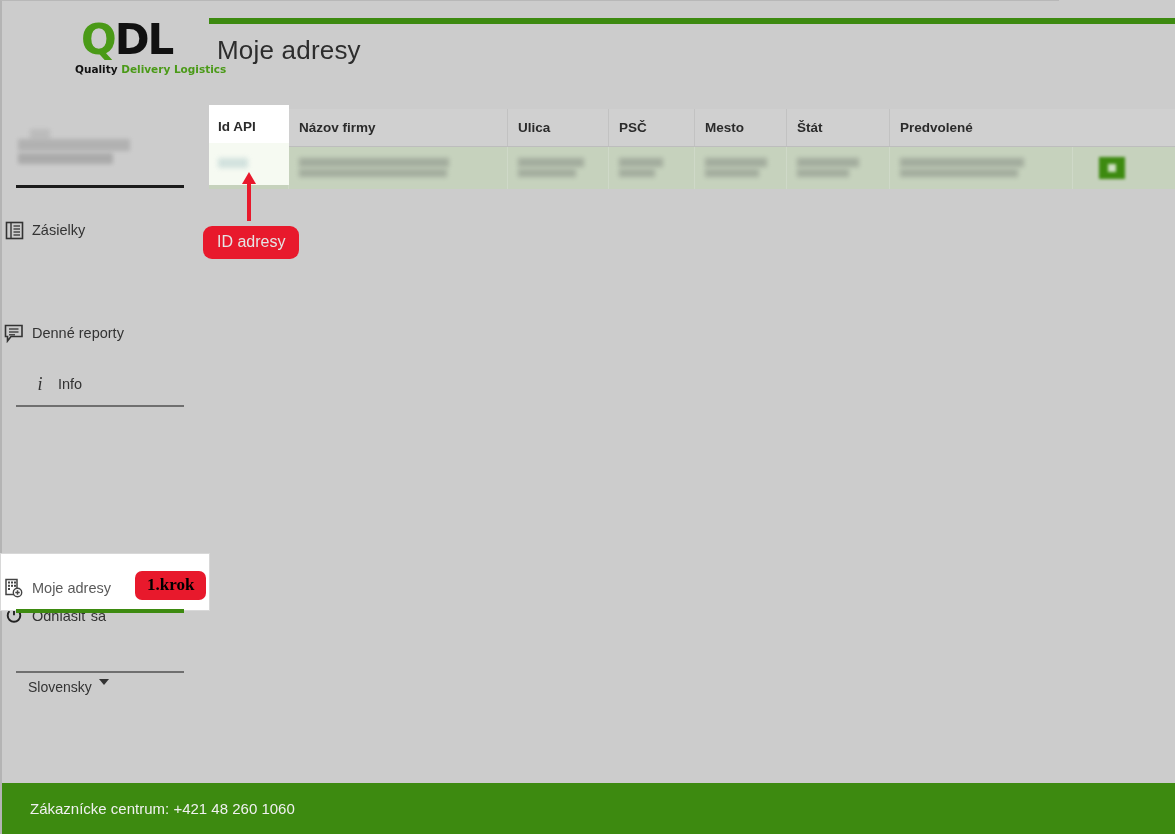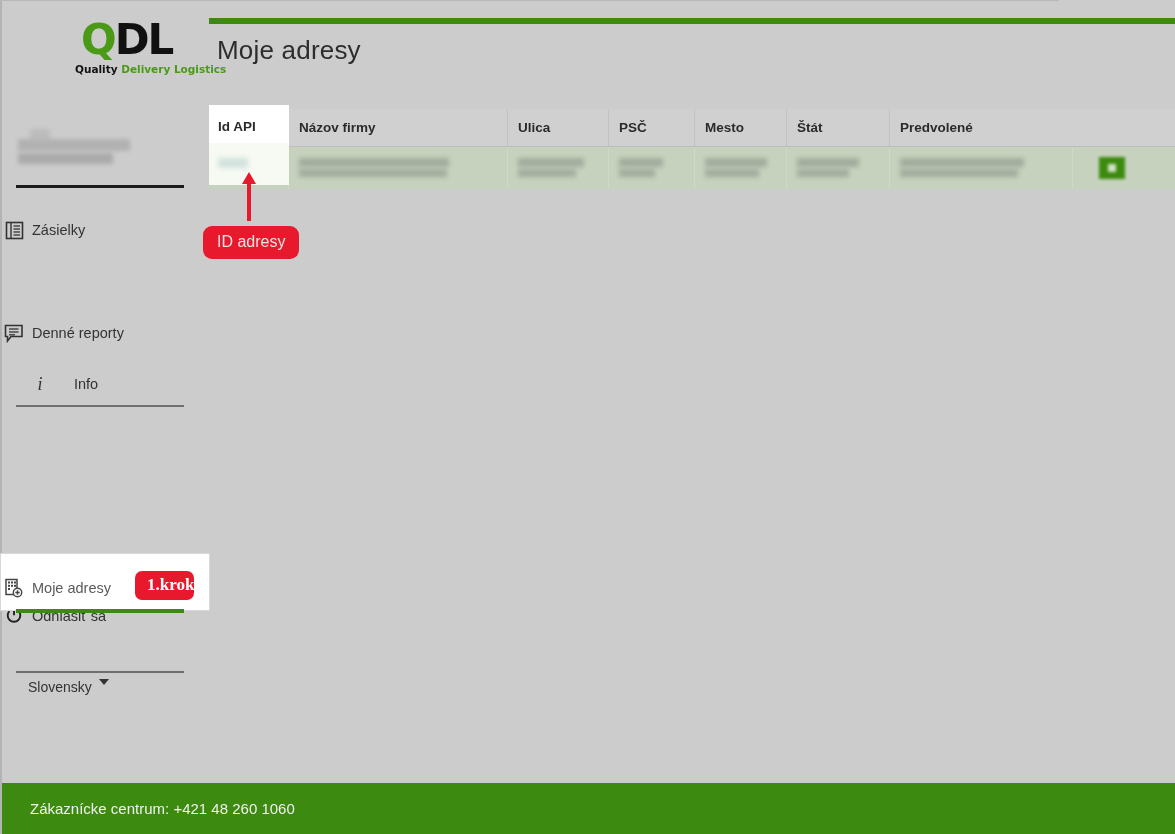--- a/index.html
+++ b/index.html
@@ -110,24 +110,24 @@
   }
   .green-underline {
     position: absolute; left: 14px; top: 508px;
     width: 168px; height: 4px;
     background: #3d8a10;
     z-index: 5;
   }
   .badge-krok {
     position: absolute; left: 133px; top: 470px;
     background: #e8192c;
-    color: #ffffff;
+    color: #000000;
     font-family: "Liberation Serif", serif;
     font-size: 17px; font-weight: bold;
-    padding: 4px 0 5px 12px;
+    padding: 4px 12px 5px 12px;
     border-radius: 7px;
     z-index: 6;
     white-space: nowrap;
   }
 
   .lang {
     position: absolute; left: 26px; top: 578px;
     font-size: 14px; color: #333333;
     display: flex; align-items: flex-start; gap: 7px;
     cursor: pointer;
@@ -299,21 +299,21 @@
           <line x1="5" y1="10.8" x2="11" y2="10.8" stroke="#333" stroke-width="1.3"></line>
         </svg>
       </span>
       <span>Denné reporty</span>
     </div>
 
     <div class="nav-item" style="top:266px;padding-left:30px">
       <span class="ico" style="width:16px">
         <span style="font-family:'Liberation Serif',serif;font-style:italic;font-size:18px;color:#333">i</span>
       </span>
-      <span style="margin-left:20px">Info</span>
+      <span style="margin-left:4px">Info</span>
     </div>
 
     <div class="hr-gray" style="top:304px"></div>
 
 
     <div class="highlight-box"></div>
 
     <div class="nav-item" style="top:470px;z-index:5">
       <span class="ico">
         <svg width="20" height="20" viewBox="0 0 20 20">

